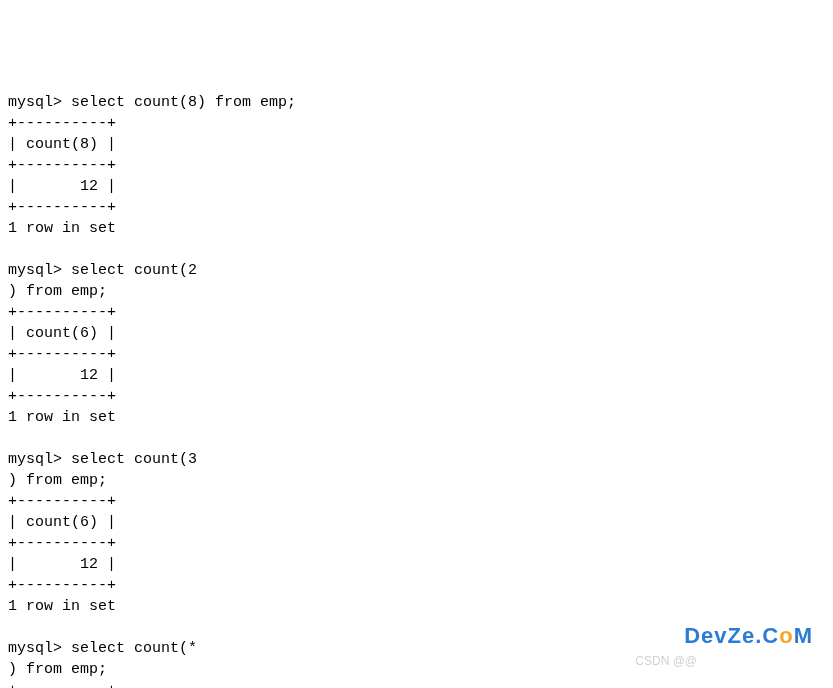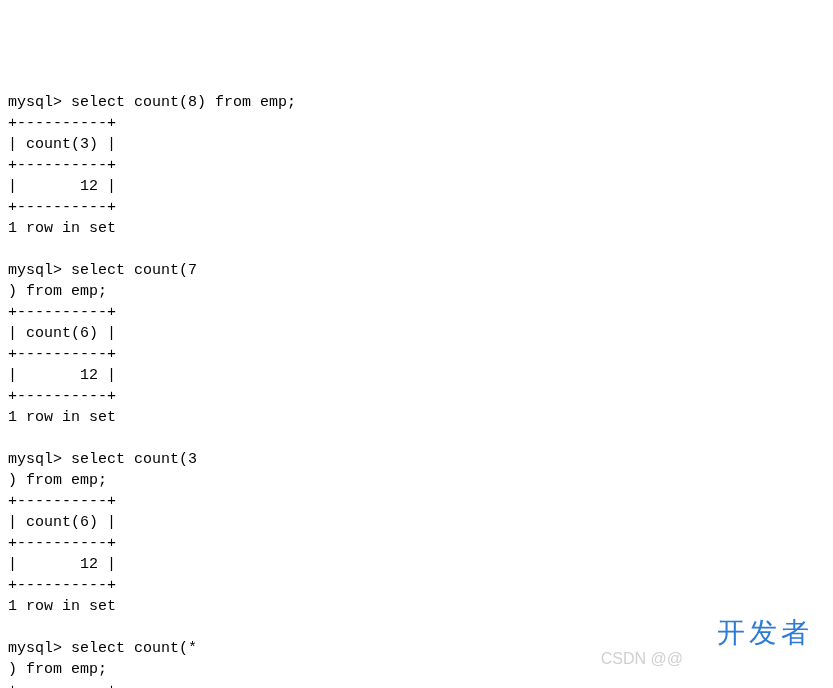--- a/index.html
+++ b/index.html
@@ -37,41 +37,41 @@
       color: #2c7cd6;
       font-size: 22px;
       font-weight: bold;
       letter-spacing: 1px;
     }
     .watermark-right .line2 .o {
       color: #f5a623;
     }
     .watermark-csdn {
       position: absolute;
-      right: 150px;
+      right: 136px;
       bottom: 18px;
       color: #d0d0d0;
       font-family: Arial, sans-serif;
-      font-size: 16px;
+      font-size: 12px;
     }
   </style>
 </head>
 <body>
 
 
 
 <div class="terminal"><span><span>mysql&gt;</span> <span>select count(8) from emp;</span>
 <span>+----------+</span>
-<span>| count(3) |</span>
+<span>| count(8) |</span>
 <span>+----------+</span>
 <span>|       12 |</span>
 <span>+----------+</span>
 <span>1 row in set</span></span>
 
-<span><span>mysql&gt;</span> <span>select count(7</span>
+<span><span>mysql&gt;</span> <span>select count(2</span>
 <span>) from emp;</span>
 <span>+----------+</span>
 <span>| count(6) |</span>
 <span>+----------+</span>
 <span>|       12 |</span>
 <span>+----------+</span>
 <span>1 row in set</span></span>
 
 <span><span>mysql&gt;</span> <span>select count(3</span>
 <span>) from emp;</span>
@@ -87,17 +87,17 @@
 <span>+----------+</span>
 
 
 
 
 </span></div>
 
 <div class="watermark-csdn">CSDN @@</div>
 
 <div class="watermark-right">
-  <div class="line1">开发者</div>
+  <div class="line2"><span>DevZe.C</span><span class="o">o</span><span>M</span></div>
 </div>
 
 
 
 
 </body></html>

